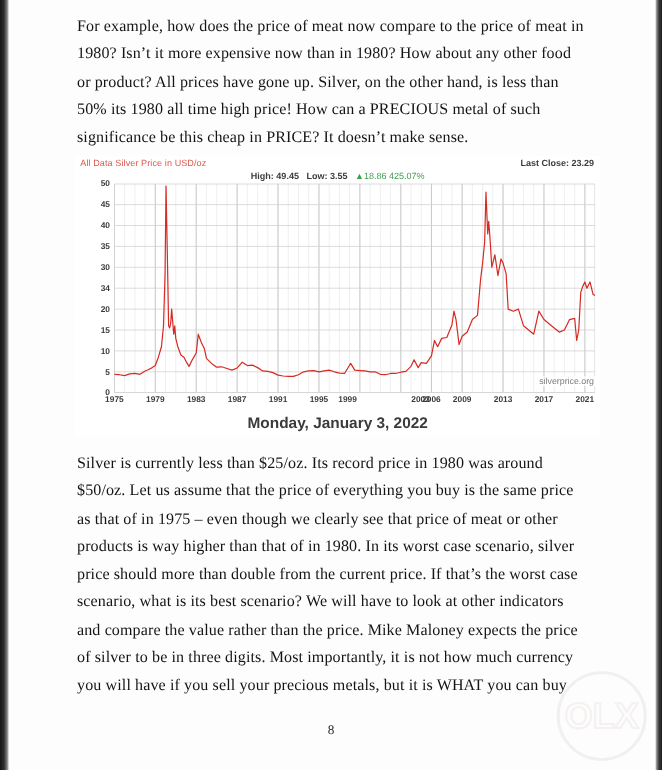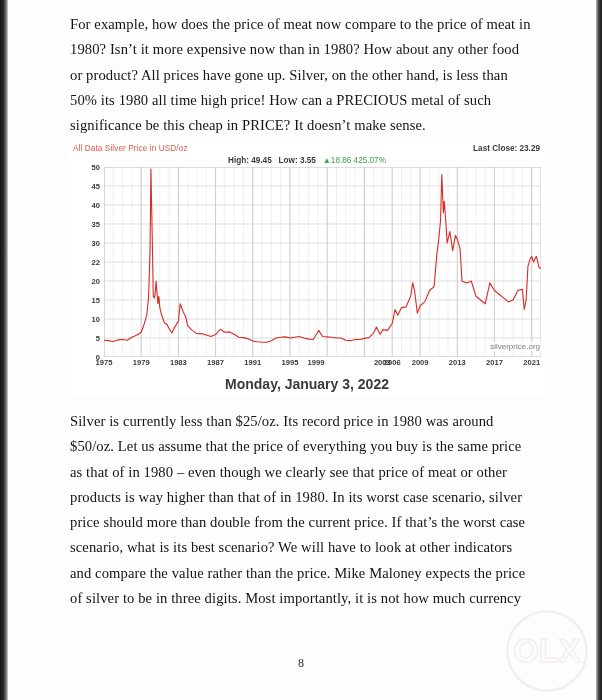--- a/index.html
+++ b/index.html
@@ -225,21 +225,21 @@
         <span>&nbsp;</span>
         <span class="chg">▲18.86 425.07%</span>
       </div>
 
       <div class="ylabels">
           <span style="top: 190px;">0</span>
           <span style="top: 171px;">5</span>
           <span style="top: 152px;">10</span>
           <span style="top: 133px;">15</span>
           <span style="top: 114px;">20</span>
-          <span style="top: 95px;">22</span>
+          <span style="top: 95px;">34</span>
           <span style="top: 76px;">30</span>
           <span style="top: 57px;">35</span>
           <span style="top: 38px;">40</span>
           <span style="top: 19px;">45</span>
           <span style="top: 0px;">50</span>
         </div>
 
       <div class="plot-wrap">
         <svg id="plot-svg" width="437" height="190" viewBox="0 0 437 190">
           <rect x="0" y="0" width="437" height="190" fill="#ffffff" stroke="#c9c9c9" stroke-width="1"></rect>
@@ -338,26 +338,27 @@
           <span style="left: 390.511px;">2017</span>
           <span style="left: 427.702px;">2021</span>
         </div>
 
       <div class="chart-caption">Monday, January 3, 2022</div>
     </div>
 
     <div class="para para-bottom">
       <span class="ln">Silver is currently less than $25/oz. Its record price in 1980 was around</span>
       <span class="ln">$50/oz. Let us assume that the price of everything you buy is the same price</span>
-      <span class="ln">as that of in 1980 – even though we clearly see that price of meat or other</span>
+      <span class="ln">as that of in 1975 – even though we clearly see that price of meat or other</span>
       <span class="ln">products is way higher than that of in 1980. In its worst case scenario, silver</span>
       <span class="ln">price should more than double from the current price. If that’s the worst case</span>
       <span class="ln">scenario, what is its best scenario? We will have to look at other indicators</span>
       <span class="ln">and compare the value rather than the price. Mike Maloney expects the price</span>
       <span class="ln">of silver to be in three digits. Most importantly, it is not how much currency</span>
+      <span class="ln">you will have if you sell your precious metals, but it is WHAT you can buy</span>
     </div>
 
   </div>
 
   <div class="page-number">8</div>
 
   <svg class="olx-watermark" viewBox="0 0 100 100">
     <circle cx="50" cy="50" r="46" fill="none" stroke="#e8e3e0" stroke-width="3"></circle>
     <text x="50" y="63" text-anchor="middle" font-family="Liberation Sans, sans-serif" font-size="38" font-weight="bold" fill="none" stroke="#ece7e4" stroke-width="2.2">OLX</text>
   </svg>

